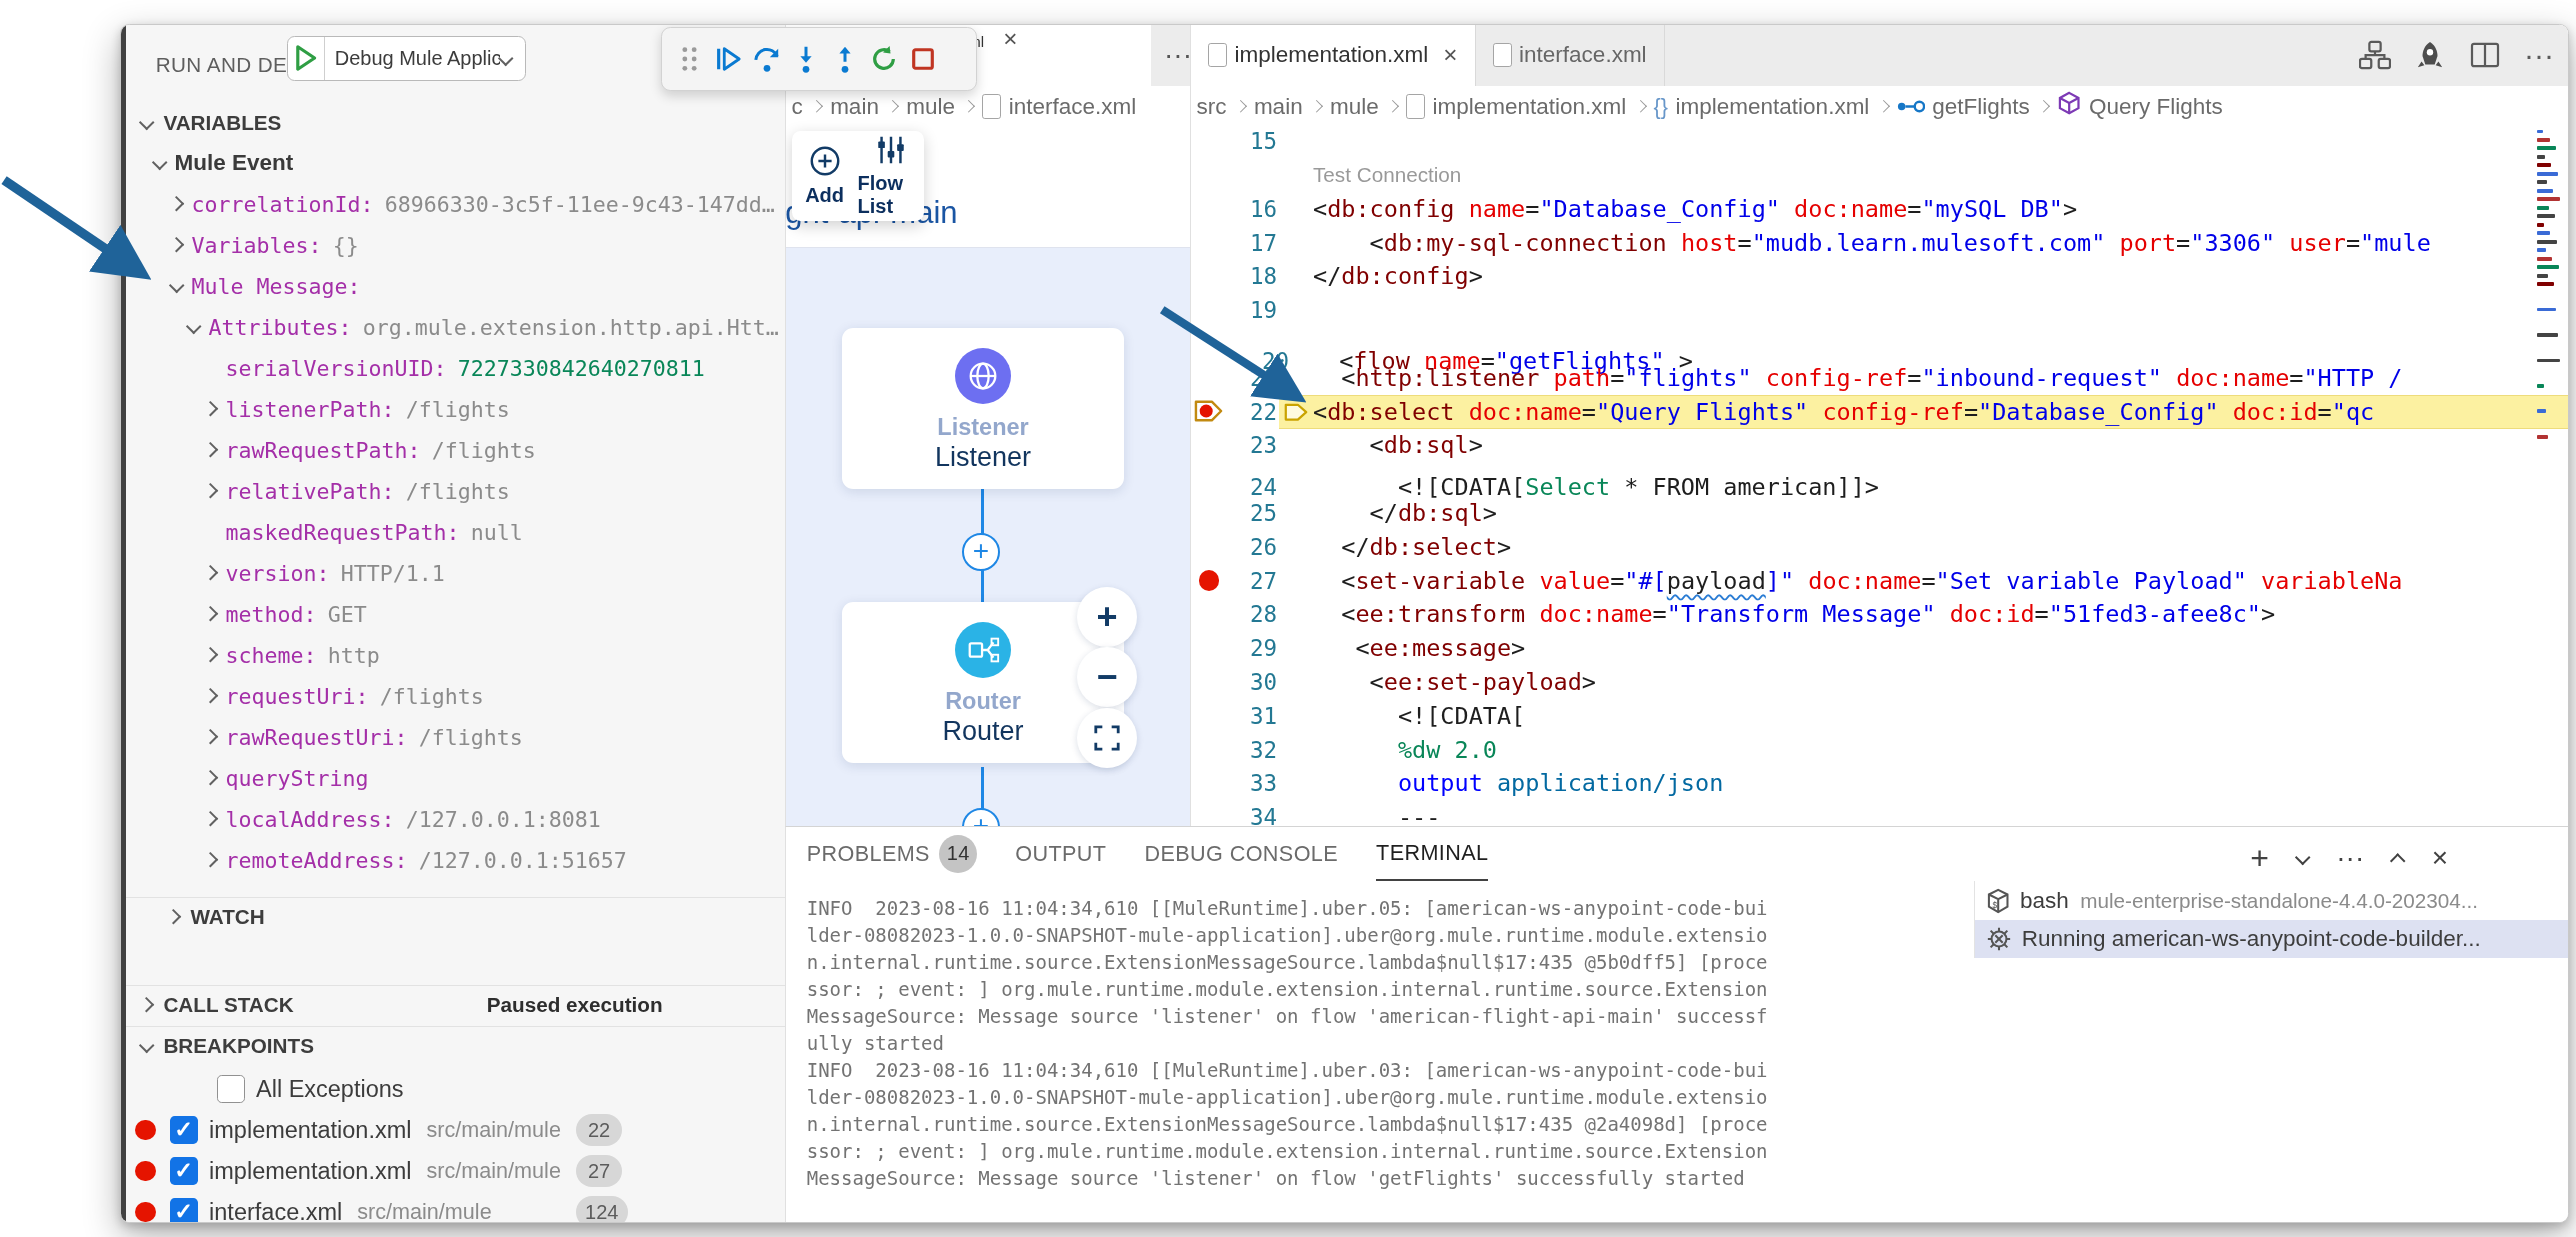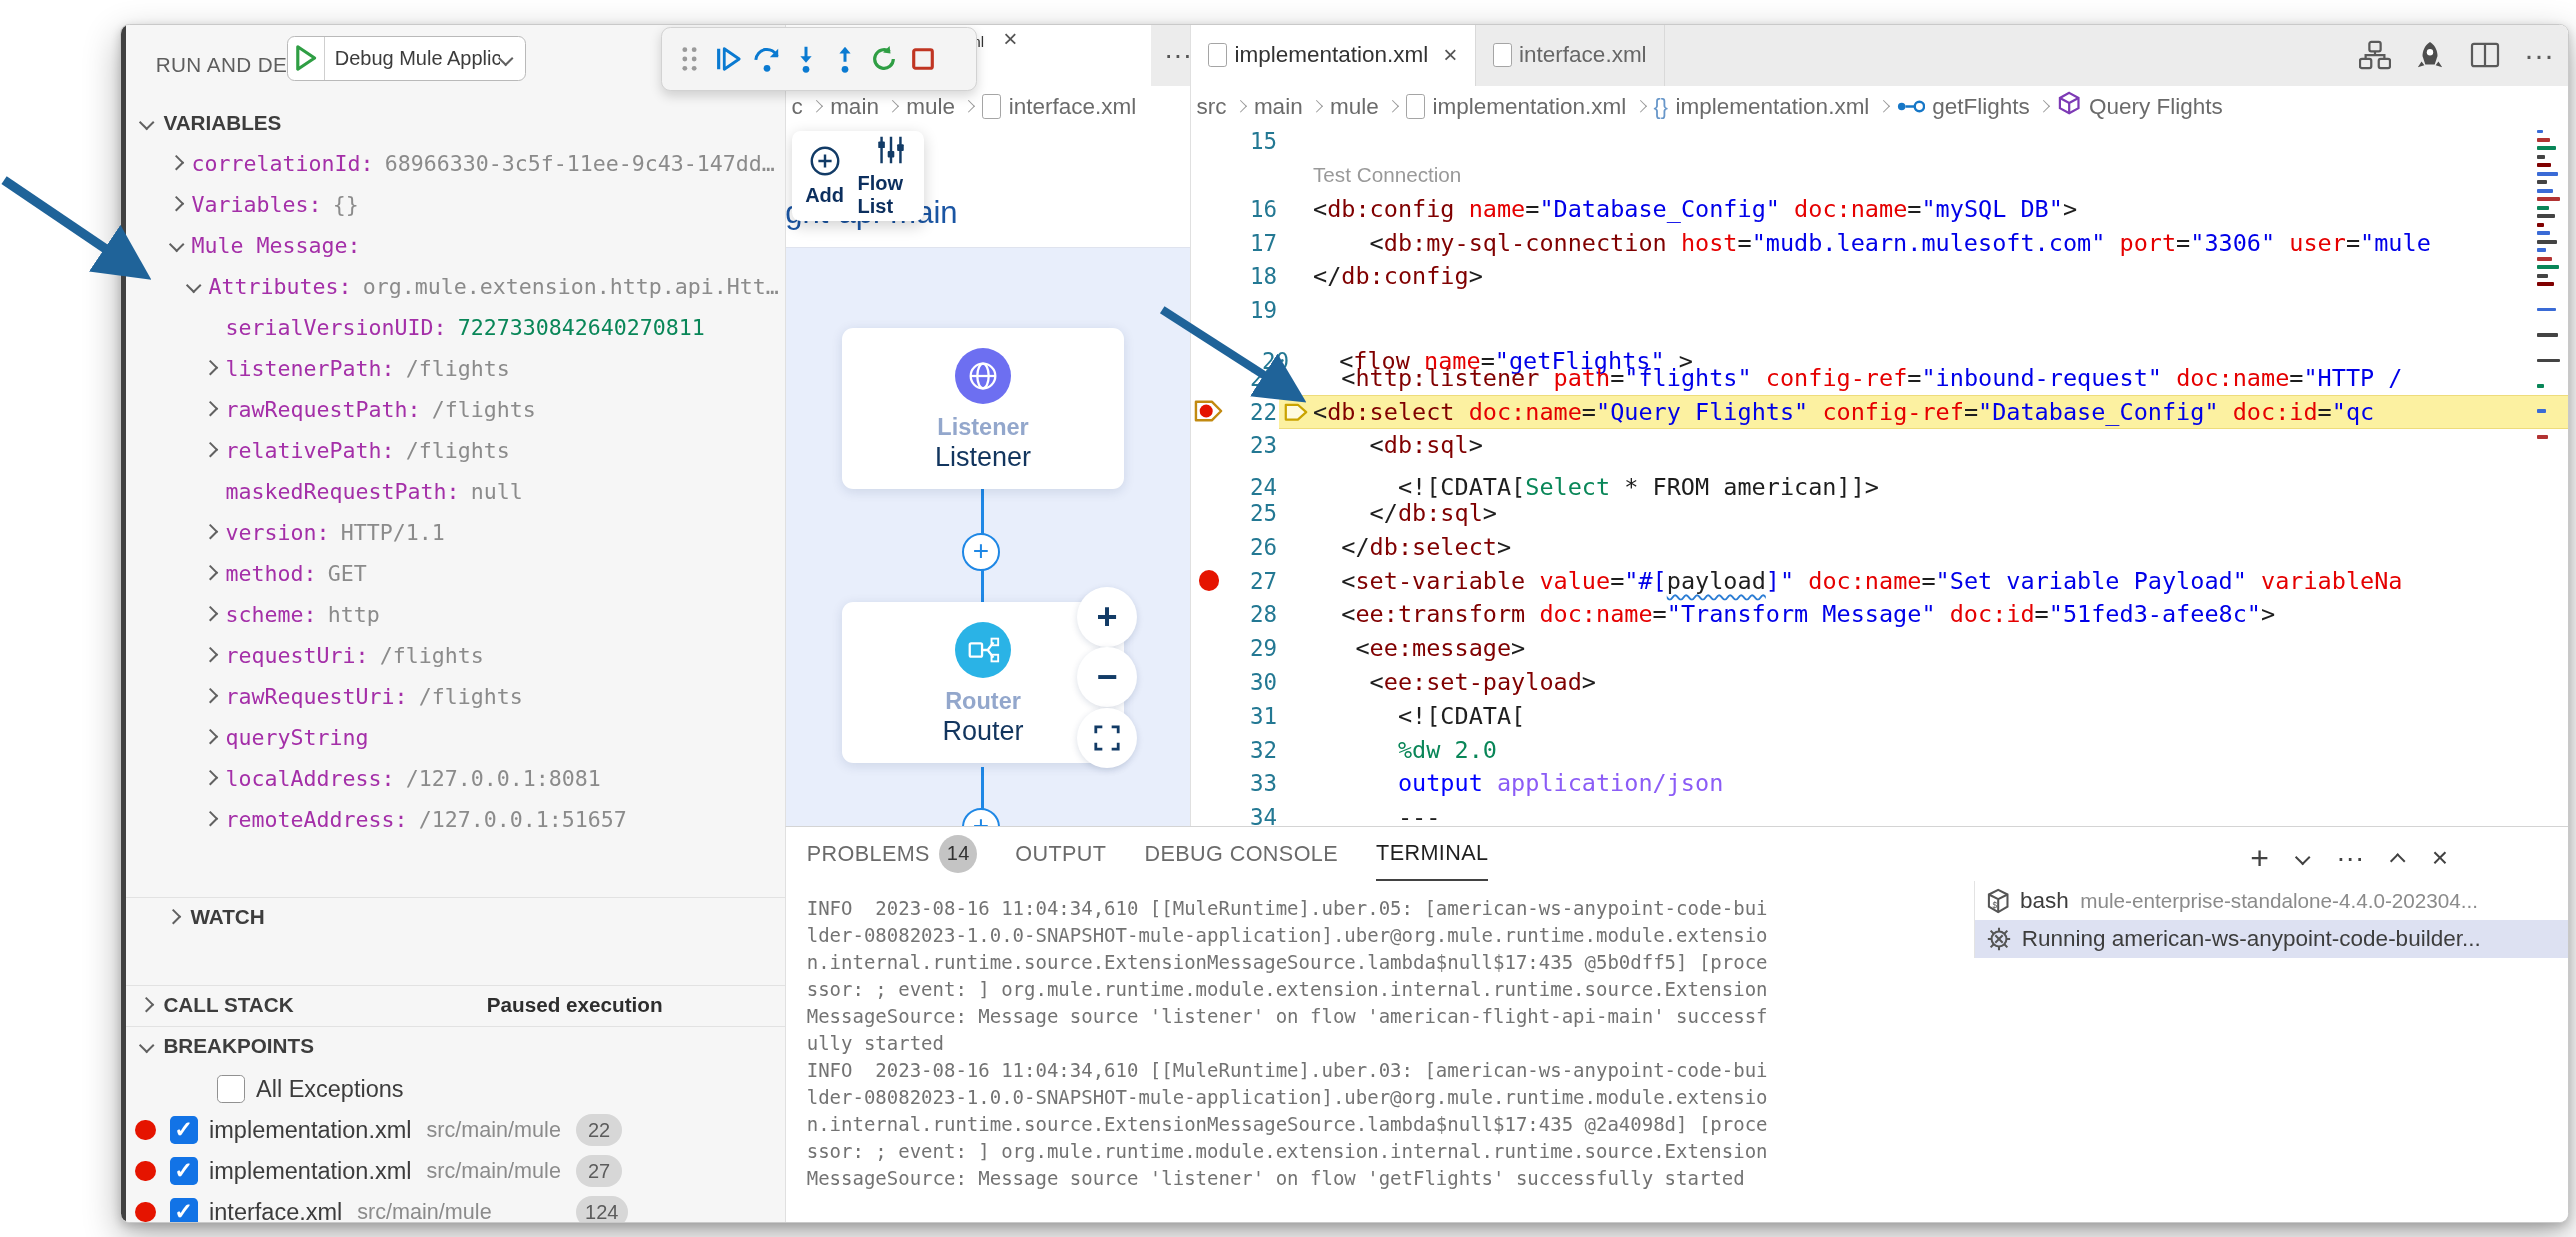--- a/index.html
+++ b/index.html
@@ -80,21 +80,21 @@
   .tab.inactive{background:#ececec;color:#666;}
   .tabclose{margin-left:15px;color:#555;font-size:24.4px;}
   #ed-actions{position:absolute;right:15px;top:13px;display:flex;gap:24.4px;align-items:center;z-index:3;}
   #code{position:absolute;left:0;top:103px;right:0;bottom:0;}
   .crow{position:absolute;left:0;right:0;height:34px;font-family:"DejaVu Sans Mono",monospace;font-size:23.5px;line-height:34px;white-space:pre;}
   .lnum{position:absolute;left:28px;width:58px;text-align:right;color:#237893;font-size:22.5px;}
   .ctext{position:absolute;left:122px;}
   .lens{position:absolute;left:122px;font-family:"Liberation Sans",sans-serif;font-size:20.7px;color:#999;line-height:34px;}
   .curbg{position:absolute;left:88px;right:0;top:0;bottom:0;background:#fcf1a1;border-top:0.9px solid #eedc7b;border-bottom:0.9px solid #eedc7b;}
   .tok-p{color:#1e1e1e;} .tok-t{color:#800000;} .tok-a{color:#e50000;} .tok-v{color:#0000e8;}
-  .tok-g{color:#098658;} .tok-k{color:#0000ff;} .tok-m{color:#8b5cf6;}
+  .tok-g{color:#098658;} .tok-k{color:#0000ff;} .tok-m{color:#0369a1;}
   .tok-w{color:#1e1e1e;text-decoration:underline;text-decoration-style:wavy;text-decoration-color:#2a7cd4;text-underline-offset:4.7px;text-decoration-thickness:1.9px;}
   .gdot{position:absolute;left:7.5px;top:6.6px;width:20.7px;height:20.7px;border-radius:50%;background:#e51400;}
   #minimap{position:absolute;right:5.6px;top:105px;width:26px;height:347px;}
   #minimap div{height:3.8px;margin-bottom:4.7px;border-radius:0.9px;}
 
   
   #panel{position:absolute;left:664px;top:801px;width:1784px;height:396px;background:#fff;border-top:0.9px solid #d4d4d4;border-left:0.9px solid #e0e0e0;}
   #ptabs{position:absolute;left:20.7px;top:0;height:54px;display:flex;gap:38px;align-items:center;}
   .ptab{font-size:21.6px;color:#6b6b6b;letter-spacing:0.4px;display:flex;align-items:center;gap:9.4px;height:100%;box-sizing:border-box;}
   .ptab.active{color:#1f1f1f;border-bottom:2.8px solid #424242;}
@@ -127,20 +127,24 @@
         </span>
         <span class="lbl">Debug Mule Applicatic</span>
         <span class="chev down" style="margin-left:auto;margin-right:13px;"></span>
       </div>
 
       <div class="sechead" style="top:79px;border-top:none;">
         <span class="chev down"></span>
         <span>VARIABLES</span>
       </div>
       <div id="var-tree">
+          <div class="trow">
+            <span class="chev down" style="margin-left: 28px;"></span>
+            <span class="tbold">Mule Event</span>
+          </div>
           <div class="trow">
             <span class="chev right" style="margin-left: 45px;"></span>
             <span class="tname">correlationId:</span>
             <span class="tval">68966330-3c5f-11ee-9c43-147dd…</span>
           </div>
           <div class="trow">
             <span class="chev right" style="margin-left: 45px;"></span>
             <span class="tname">Variables:</span>
             <span class="tval">{}</span>
           </div>

